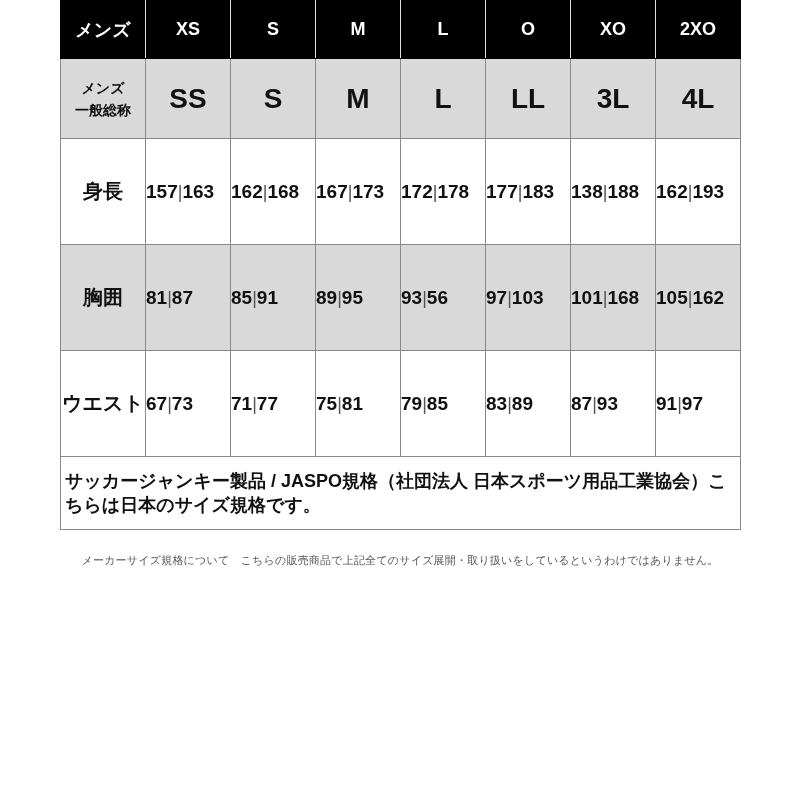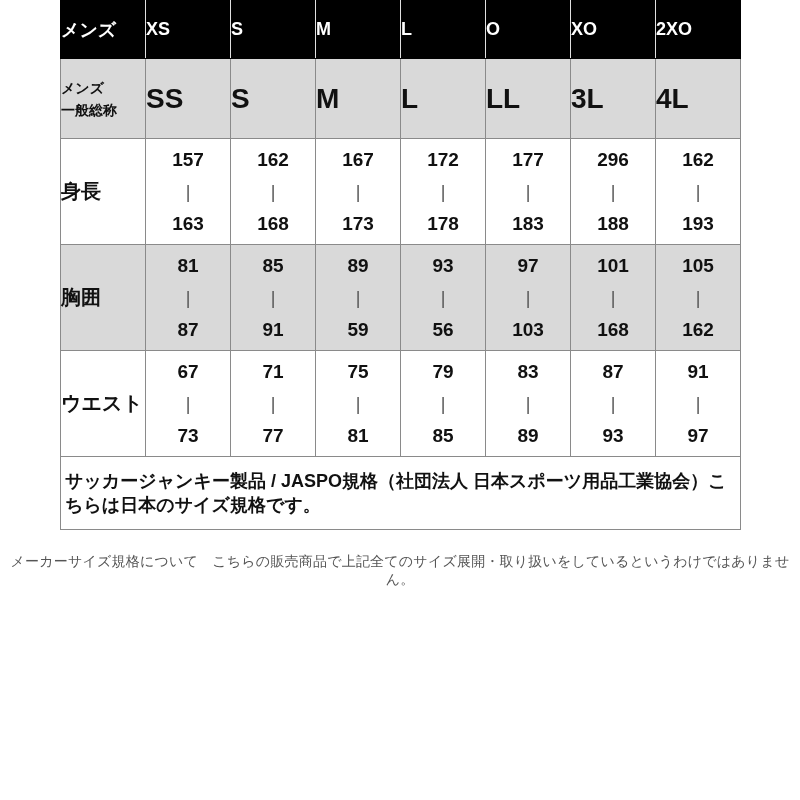--- a/index.html
+++ b/index.html
@@ -1,37 +1,37 @@
 <!DOCTYPE html>
 <html><head>
 <meta charset="utf-8">
 <style>
   html, body { margin: 0; padding: 0; background: #ffffff; }
   body { width: 800px; height: 800px; position: relative; overflow: hidden;
          font-family: "Liberation Sans", "DejaVu Sans", sans-serif; color: #111; }
   .size-table { position: absolute; left: 60px; top: 0; width: 680px;
                 border-collapse: collapse; table-layout: fixed; }
-  .size-table td { border: 1px solid #8a8a8a; text-align: left; vertical-align: middle;
+  .size-table td { border: 1px solid #8a8a8a; text-align: center; vertical-align: middle;
                    font-weight: bold; padding: 0; }
   .size-table col.c0 { width: 85px; }
   .size-table col.cx { width: 85px; }
   tr.hdr td { background: #000; color: #fff; height: 57px; font-size: 18px;
               border-color: #000; border-right: 1px solid #e0e0e0; }
   tr.hdr td:last-child { border-right-color: #000; }
   tr.gen td { background: #d9d9d9; height: 79px; font-size: 28px; }
   tr.gen td.label { font-size: 14px; line-height: 22px; }
   tr.meas td { height: 105px; font-size: 19px; }
   tr.meas.shade td { background: #d9d9d9; }
   tr.meas td.label { font-size: 20px; }
-  .range { display: flex; flex-direction: column; align-items: center; line-height: 32px; }
+  .range { display: flex; flex-direction: row; align-items: center; line-height: 32px; }
   .range .bar { font-weight: normal; color: #555; font-size: 18px; }
   tr.note td { height: 72px; text-align: left; font-size: 18px; line-height: 24px;
                padding: 0 4px; font-weight: bold; }
   .footer-note { position: absolute; top: 553px; left: 0; width: 800px; text-align: center;
-                 font-size: 14px; color: #555; letter-spacing: 0.2px; }
+                 font-size: 11px; color: #555; letter-spacing: 0.2px; }
 </style>
 </head>
 <body>
 
 <table class="size-table">
   <colgroup>
     <col class="c0">
       <col class="cx">
       <col class="cx">
       <col class="cx">
@@ -96,21 +96,21 @@
         </td>
     <td>
           <div class="range">
             <span>177</span>
             <span class="bar">|</span>
             <span>183</span>
           </div>
         </td>
     <td>
           <div class="range">
-            <span>296</span>
+            <span>138</span>
             <span class="bar">|</span>
             <span>188</span>
           </div>
         </td>
     <td>
           <div class="range">
             <span>162</span>
             <span class="bar">|</span>
             <span>193</span>
           </div>
@@ -129,21 +129,21 @@
           <div class="range">
             <span>85</span>
             <span class="bar">|</span>
             <span>91</span>
           </div>
         </td>
     <td>
           <div class="range">
             <span>89</span>
             <span class="bar">|</span>
-            <span>59</span>
+            <span>95</span>
           </div>
         </td>
     <td>
           <div class="range">
             <span>93</span>
             <span class="bar">|</span>
             <span>56</span>
           </div>
         </td>
     <td>

